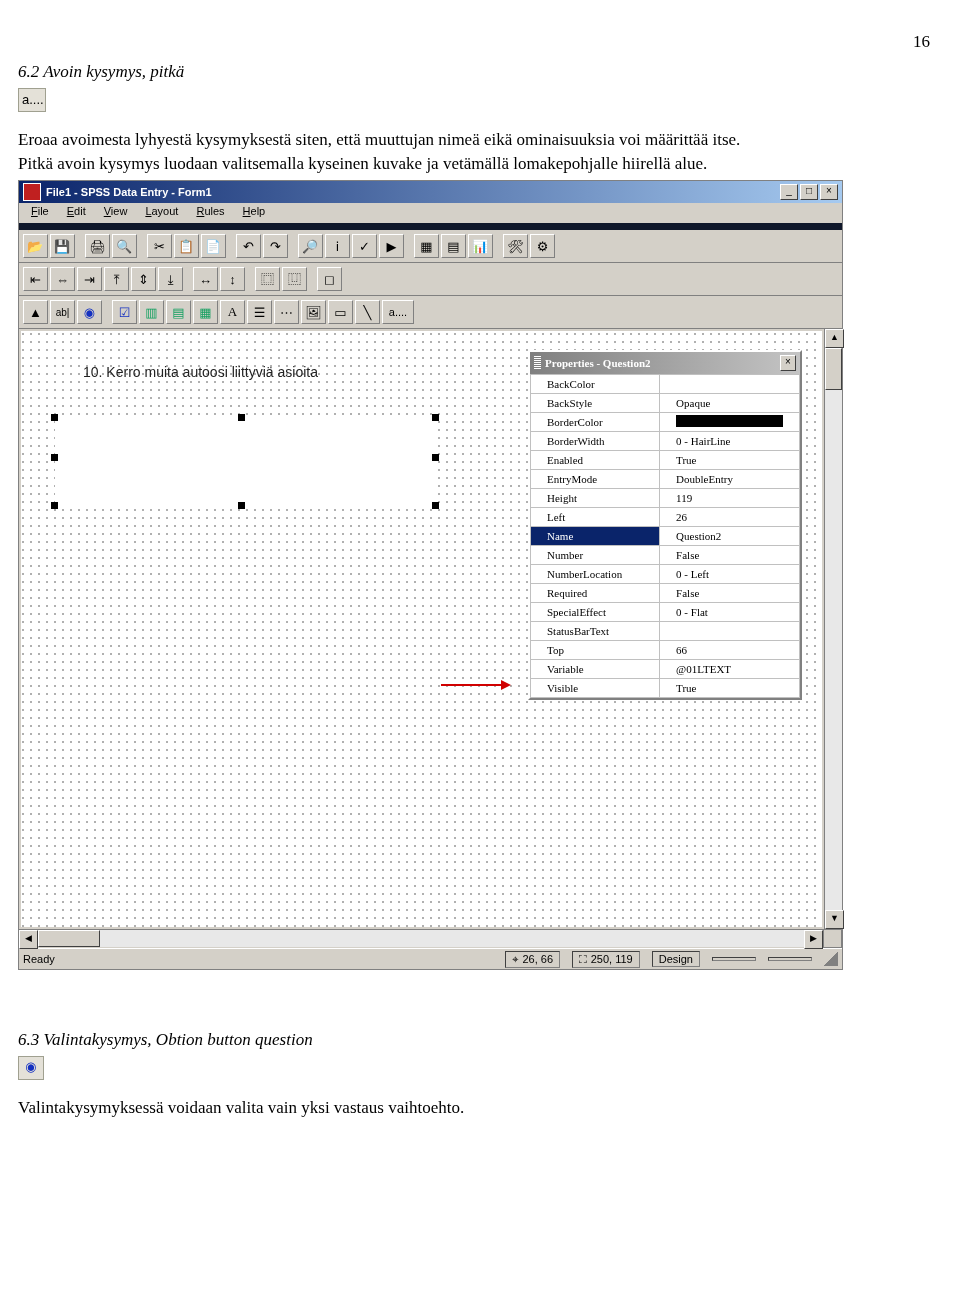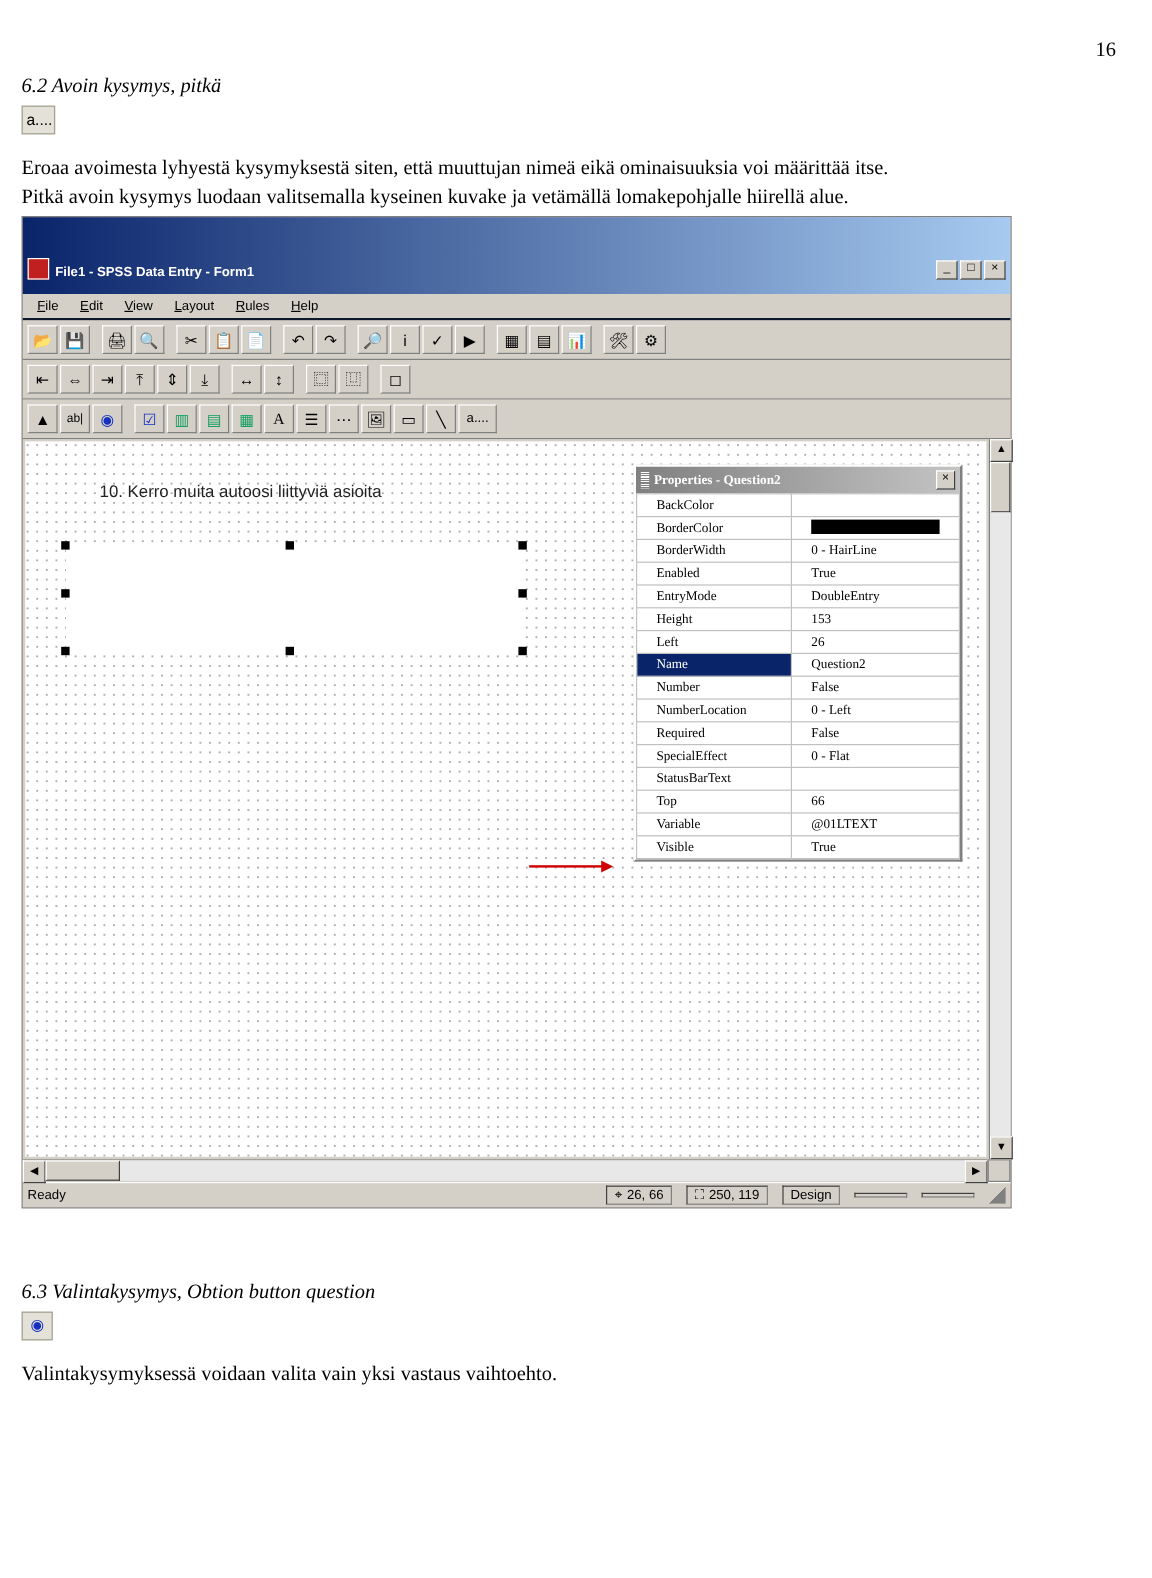--- a/index.html
+++ b/index.html
@@ -47,26 +47,26 @@
   .shot {
     width: 823px;
     border: 1px solid #808080;
     background: #d4d0c8;
     font-family: Tahoma, Arial, sans-serif;
     font-size: 11px;
     color: #000;
     margin-top: 6px;
   }
   .titlebar {
-    height: 40px;
+    height: 22px;
     background: linear-gradient(to right, #0a246a, #a6caf0);
     color: #fff;
     display: flex;
-    align-items: flex-end;
-    padding: 12px 4px;
+    align-items: center;
+    padding: 0 4px;
     font-weight: bold;
   }
   .titlebar .appicon {
     width: 16px; height: 16px;
     background: #c02020;
     border: 1px solid #fff;
     margin-right: 5px;
     font-size: 10px; line-height: 14px; text-align: center;
   }
   .titlebar .spacer { flex: 1; }
@@ -74,24 +74,24 @@
     width: 16px; height: 14px;
     background: #d4d0c8;
     border: 1px solid #fff;
     border-right-color:#404040; border-bottom-color:#404040;
     margin-left: 2px;
     font: 10px Arial; line-height: 12px; text-align: center; color:#000;
   }
   .menubar {
     height: 20px;
     background: #d4d0c8;
-    display: flex; align-items: center;
+    display: flex; align-items: flex-start;
     padding: 0 4px;
     gap: 2px;
-    border-bottom: 2px solid #0f172a;
+    border-bottom: 7px solid #0f172a;
   }
   .menu-item { padding: 2px 8px; }
   .menu-item u { text-decoration: underline; }
 
   .toolbar-row {
     height: 28px;
     background: #d4d0c8;
     border-bottom: 1px solid #808080;
     display: flex; align-items: center;
     padding: 2px 4px;
@@ -465,38 +465,42 @@
             <div class="spacer"></div>
             <div class="x">×</div>
           </div>
           <table>
             <tbody id="props-body">
                 <tr>
                   <td class="k">BackColor</td>
                   <td class="v"><span class="swatch white"></span></td>
                 </tr>
                 <tr>
+                  <td class="k">BackStyle</td>
+                  <td class="v">Opaque</td>
+                </tr>
+                <tr>
                   <td class="k">BorderColor</td>
                   <td class="v"><span class="swatch black"></span></td>
                 </tr>
                 <tr>
                   <td class="k">BorderWidth</td>
                   <td class="v">0 - HairLine</td>
                 </tr>
                 <tr>
                   <td class="k">Enabled</td>
                   <td class="v">True</td>
                 </tr>
                 <tr>
                   <td class="k">EntryMode</td>
                   <td class="v">DoubleEntry</td>
                 </tr>
                 <tr>
                   <td class="k">Height</td>
-                  <td class="v">153</td>
+                  <td class="v">119</td>
                 </tr>
                 <tr>
                   <td class="k">Left</td>
                   <td class="v">26</td>
                 </tr>
                 <tr class="sel">
                   <td class="k">Name</td>
                   <td class="v">Question2</td>
                 </tr>
                 <tr>

